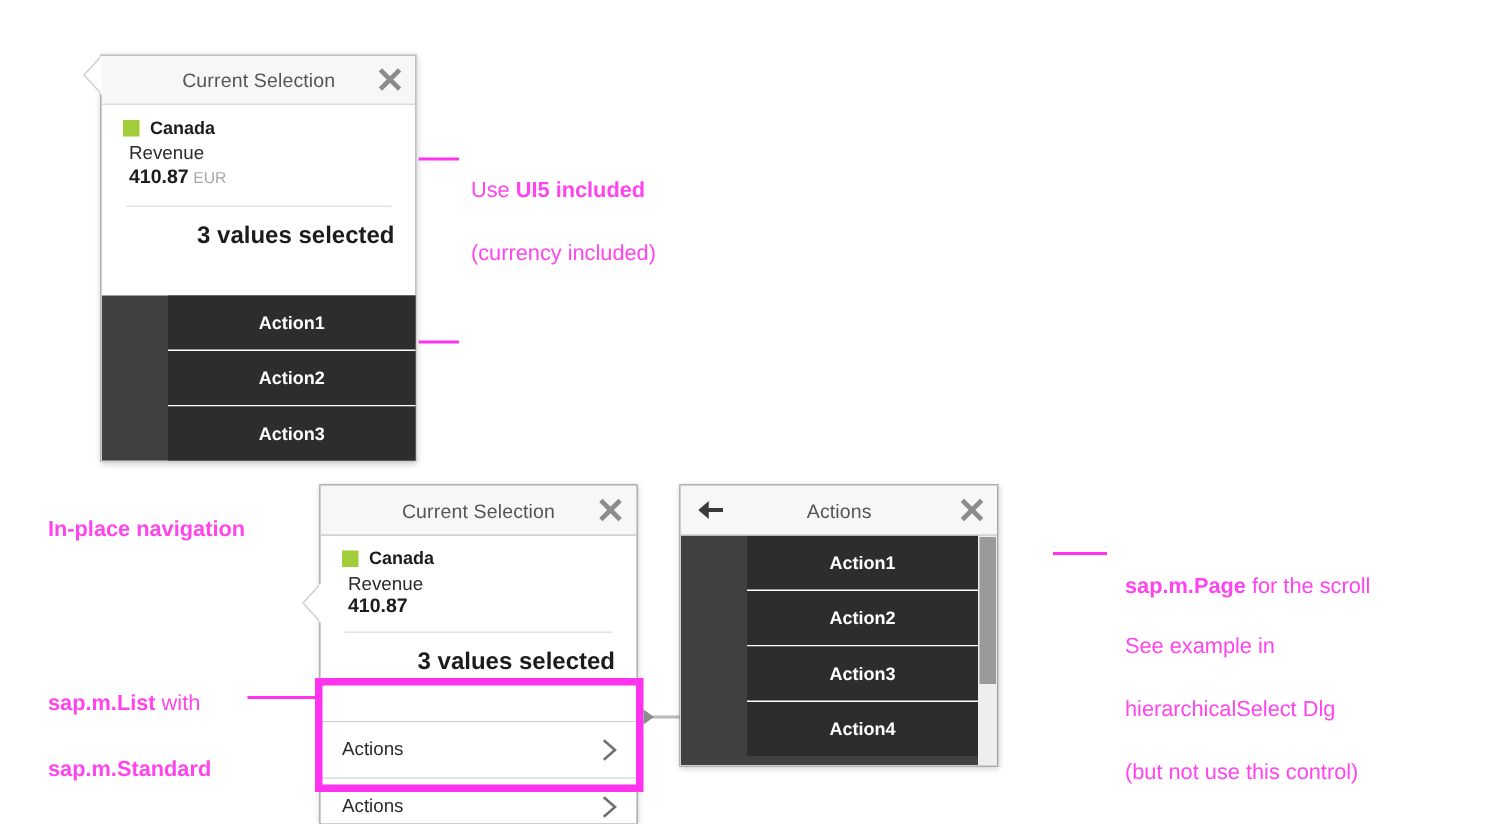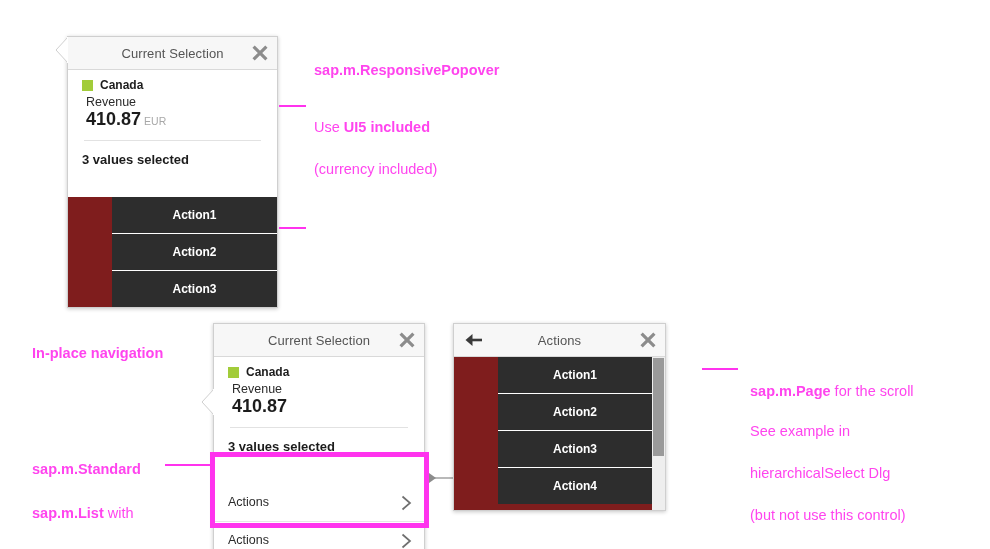--- a/index.html
+++ b/index.html
@@ -18,21 +18,21 @@
   .stage {
     position: absolute;
     left: 0; top: 0;
     width: 990px;
     height: 549px;
   }
 
   
   .popover {
     position: absolute;
-    background: #7f1d1d;
+    background: #404040;
     border: 1px solid #cfcfcf;
     box-shadow: 0 1px 4px rgba(0,0,0,0.22);
     box-sizing: border-box;
   }
   .pop-header {
     position: relative;
     height: 32px;
     background: #f7f7f7;
     border-bottom: 1px solid #d9d9d9;
     display: flex;
@@ -102,37 +102,37 @@
     flex-direction: column;
   }
   .measure-label {
     font-size: 12.5px;
     color: #2b2b2b;
   }
   .measure-value-wrap {
     white-space: nowrap;
   }
   .measure-value {
-    font-size: 18px;
+    font-size: 13px;
     font-weight: bold;
     color: #1c1c1c;
   }
   .measure-unit {
     font-size: 10.5px;
     color: #a8a8a8;
     margin-left: 3px;
   }
   .rule {
     height: 1px;
     background: #e2e2e2;
     margin: 10px 2px 0 2px;
   }
   .summary {
-    text-align: left;
-    font-size: 13px;
+    text-align: right;
+    font-size: 16px;
     font-weight: bold;
     color: #1c1c1c;
     padding: 11px 0 12px 0;
   }
 
   
   .action-list {
     display: block;
     padding-left: 44px;
   }
@@ -259,23 +259,20 @@
       <div class="action-item">Action1</div>
       <div class="action-item">Action2</div>
       <div class="action-item">Action3</div>
     </div>
   </div>
 
   <div class="conn" style="left:279px; top:105px; width:27px;"></div>
 
   <div class="conn" style="left:279px; top:227px; width:27px;"></div>
 
-  <div class="anno" style="left:314px; top:39px; font-weight:bold;">
-    <span>sap.m.ResponsivePopover</span>
-  </div>
 
   <div class="anno" style="left:314px; top:96px;">
     <div><span>Use </span><b>UI5 included</b></div>
     <div>(currency included)</div>
   </div>
 
 
   <div class="popover" id="pop-mid" style="left:213px; top:323px; width:212px;">
 
     <svg class="pop-tail" viewBox="0 0 13 26" style="top:65px;">
@@ -359,21 +356,21 @@
 
   <div class="anno" style="left:750px; top:360px;">
     <b>sap.m.Page</b><span> for the scroll</span>
   </div>
 
   <div class="anno" style="left:32px; top:322px; font-weight:bold;">
     <span>In-place navigation</span>
   </div>
 
   <div class="anno" style="left:32px; top:436px; line-height:22px;">
+    <div><b>sap.m.List</b><span> with</span></div>
     <div><b>sap.m.Standard</b></div>
-    <div><b>sap.m.List</b><span> with</span></div>
     <div></div>
     
   </div>
 
   <div class="conn" style="left:165px; top:464px; width:48px;"></div>
 
 </div>
 
 </body></html>

